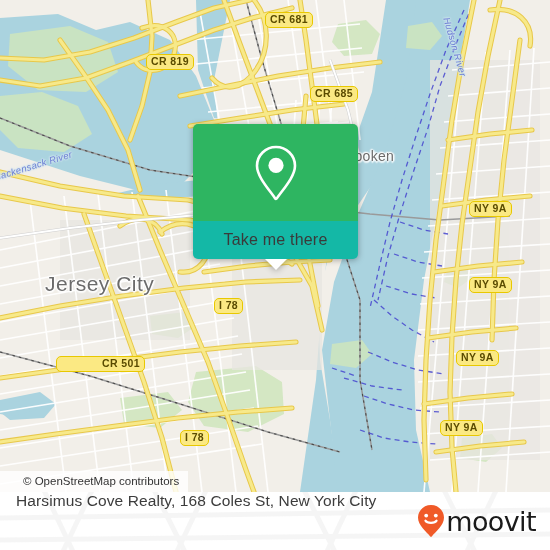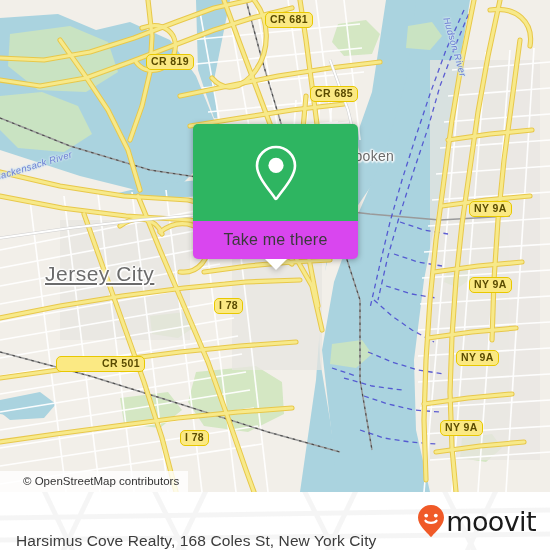--- a/index.html
+++ b/index.html
@@ -65,38 +65,38 @@
   #callout{
     position:absolute;left:193px;top:124px;width:165px;
     filter:drop-shadow(0 1px 3px rgba(0,0,0,.32));
   }
   #callout-top{
     background:#2eb561;height:97px;
     border-radius:5px 5px 0 0;
     display:flex;align-items:center;justify-content:center;
   }
   #callout-bottom{
-    background:#d946ef;height:38px;
+    background:#14b8a6;height:38px;
     border-radius:0 0 5px 5px;
     display:flex;align-items:center;justify-content:center;
   }
   #callout-label{font-size:16px;color:#3a3a3a;letter-spacing:.2px;}
   #callout-tail{
     position:absolute;left:50%;top:135px;margin-left:-11px;
     width:0;height:0;
     border-left:11px solid transparent;
     border-right:11px solid transparent;
     border-top:11px solid #fff;
   }
 
   
   #footer{
     position:absolute;left:0;bottom:0;width:550px;height:58px;
     background:#ffffff;overflow:hidden;
-    display:flex;align-items:flex-end;
+    display:flex;align-items:flex-start;
   }
   #footer-watermark{position:absolute;left:0;top:0;width:550px;height:58px;opacity:.55;}
   #footer-title{
     position:relative;margin-left:16px;font-size:15.5px;color:#3c3c3c;
     white-space:nowrap;letter-spacing:.1px;
   }
   #brand{position:absolute;right:14px;top:50%;transform:translateY(-50%);
     display:flex;align-items:center;gap:0;}
   #brand-word{font-size:27px;color:#1a1a1a;letter-spacing:-.6px;line-height:27px;
     font-family:"DejaVu Sans",sans-serif;font-weight:normal;}
@@ -343,21 +343,21 @@
         </g>
         <g stroke="#ffffff" stroke-width="2" fill="none">
           <path d="M0,238 L70,228 L140,220 L210,214"></path>
           <path d="M262,212 L300,226 L330,252"></path>
           <path d="M330,60 L348,110 L360,160"></path>
         </g>
       </g>
     </svg>
 
     <div>
-      <div class="place city" style="left:45px;top:262px;text-decoration:underline;">Jersey City</div>
+      <div class="place city" style="left:45px;top:272px;">Jersey City</div>
       <div class="place town" style="left:336px;top:148px;">Hoboken</div>
       <div class="place water" style="left:-6px;top:172px;transform:rotate(-17deg);transform-origin:left center;">Hackensack River</div>
       <div class="place water" style="left:452px;top:16px;transform:rotate(74deg);transform-origin:left top;">Hudson River</div>
     </div>
 
     <div>
       <div class="shield" style="left:265px;top:12px;">CR 681</div>
       <div class="shield" style="left:146px;top:54px;">CR 819</div>
       <div class="shield" style="left:310px;top:86px;">CR 685</div>
       <div class="shield" style="left:469px;top:201px;">NY 9A</div>

